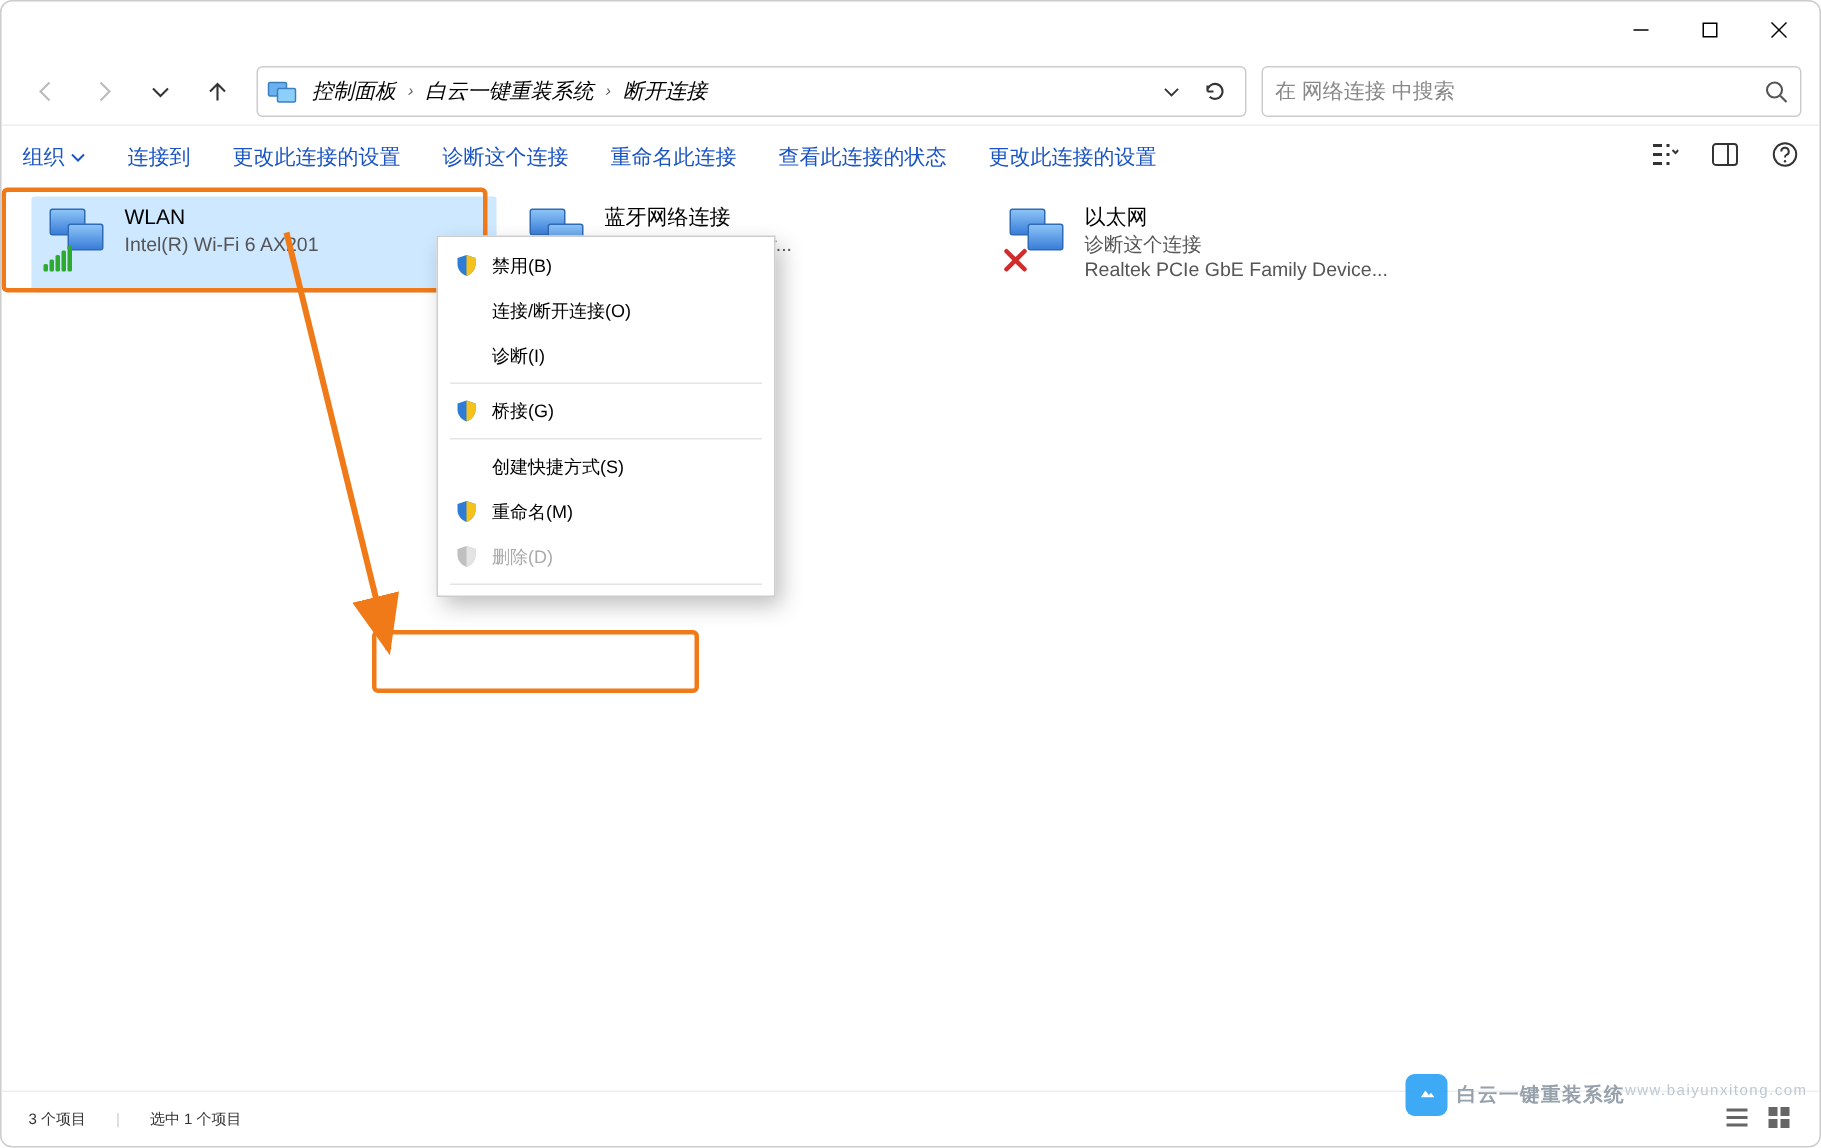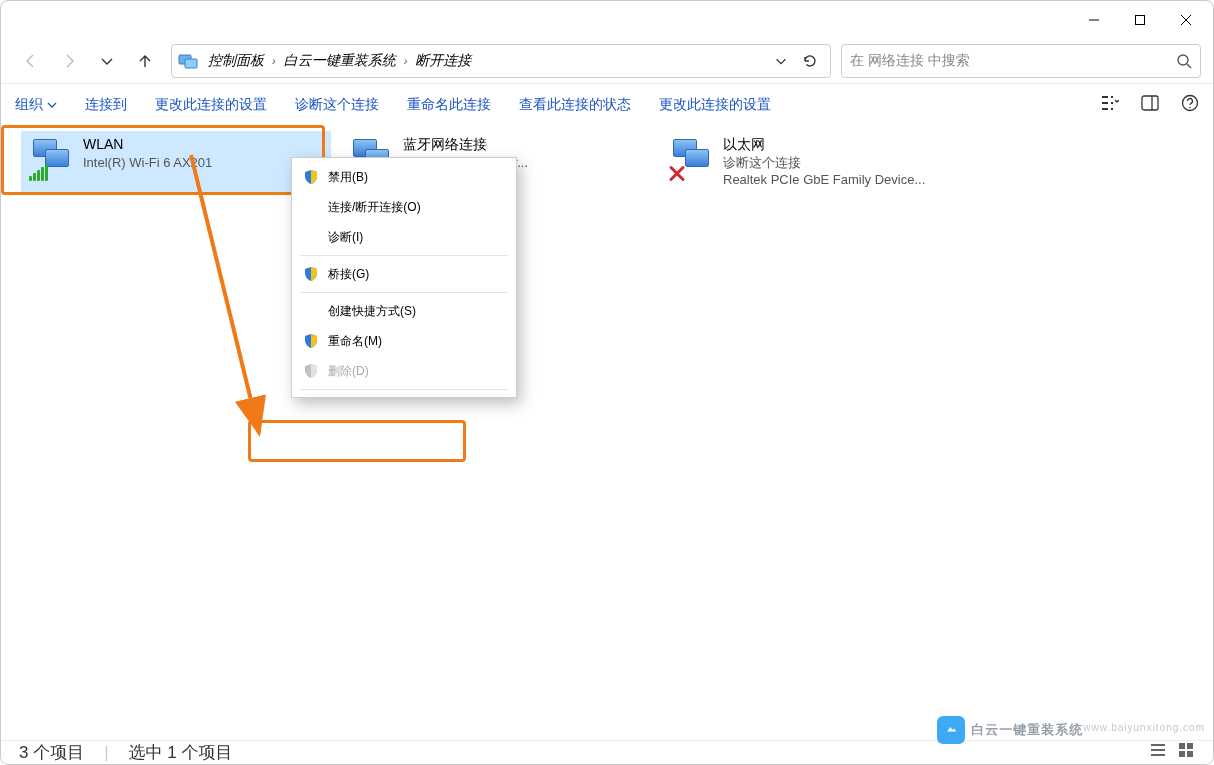--- a/index.html
+++ b/index.html
@@ -56,21 +56,21 @@
   .ctxmenu { position: absolute; width: 226px; background: #fff; border: 1px solid #ccc; box-shadow: 4px 6px 14px rgba(0,0,0,.25); padding: 4px 0; font-size: 12px; margin-left: 46px; }
   .ctxitem { height: 30px; display: flex; align-items: center; gap: 8px; padding: 0 10px 0 10px; color: #000; }
   .ctxitem.b { font-weight: 600; }
   .ctxitem.disabled { color: #aaa; }
   .ctxicon { width: 18px; height: 18px; flex-shrink: 0; display: flex; align-items:center; justify-content:center; }
   .ctxsep { height: 1px; background: #e4e4e4; margin: 3px 8px; }
   .shield { width: 16px; height: 16px; }
   .shield.dim { filter: grayscale(1) opacity(.45); }
 
   
-  .statusbar { position: absolute; bottom: 0; left: 0; right: 0; height: 24px; border-top: 1px solid #eee; display: flex; align-items: center; padding: 0 18px; gap: 20px; font-size: 17px; color: #333; }
+  .statusbar { position: absolute; bottom: 0; left: 0; right: 0; height: 37px; border-top: 1px solid #eee; display: flex; align-items: center; padding: 0 18px; gap: 20px; font-size: 10px; color: #333; }
   .statusbar .sep { color: #ccc; }
   .statusbar .tail { margin-left:auto; display:flex; gap:10px; color:#666; }
   .statusbar .tail svg { width:18px; height:18px; }
 
   
   .watermark { position: absolute; right: 8px; bottom: 20px; display: flex; align-items: center; gap: 6px; color: #b9c3cd; font-size: 13px; opacity:.9; }
   .watermark .logo { width: 28px; height: 28px; background: #2aa0f3; border-radius: 6px; display:flex; align-items:center; justify-content:center; }
   .watermark .logo svg { width:18px; height:18px; fill:#fff; }
   .watermark .txt { display:flex; line-height:1.05; }
   .watermark .txt .l1 { color:#8b97a3; font-weight:600; letter-spacing:1px; }

